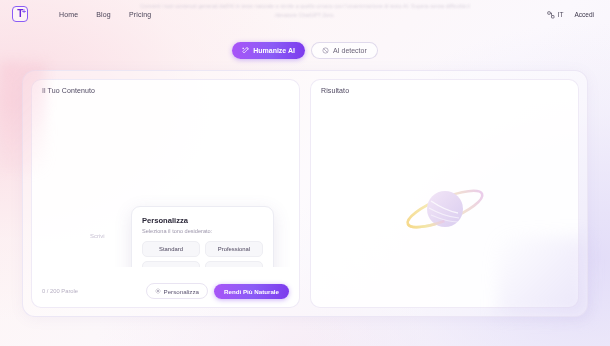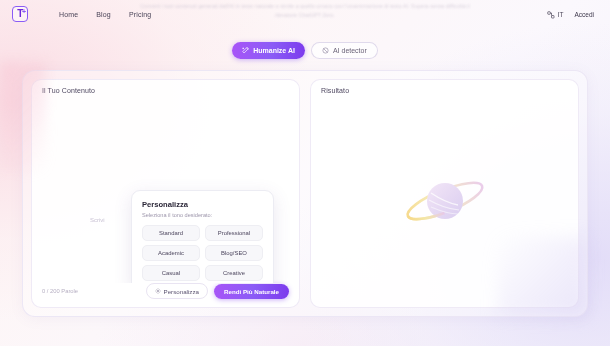--- a/index.html
+++ b/index.html
@@ -57,21 +57,21 @@
     position:absolute; left:22px; top:70px; width:566px; height:247px;
     background:rgba(255,255,255,0.42);
     border:1px solid rgba(234,228,244,0.9);
     border-radius:13px;
     box-shadow:0 2px 14px rgba(130,110,170,0.07);
     display:flex; gap:10px; padding:8px;
   }
   .panel {
     position:relative; background:rgba(255,255,255,0.9);
     border:1px solid rgba(238,233,246,0.95); border-radius:10px;
-    display:flex; flex-direction:column;
+    display:flex; flex-direction:column;gap:16px;
   }
   .panel-left { width:273px; }
   .panel-right { width:273px; }
   .panel-title { font-size:7px; color:#4e4760; padding:7px 10px 0 10px; letter-spacing:0.1px; }
   .panel-body { flex:1; position:relative; overflow:hidden; }
 
   .editor-area { position:absolute; inset:0; padding:10px; }
   .placeholder {
     position:absolute; left:58px; top:123px; font-size:6px; color:#c9c2d4; white-space:nowrap;
   }

